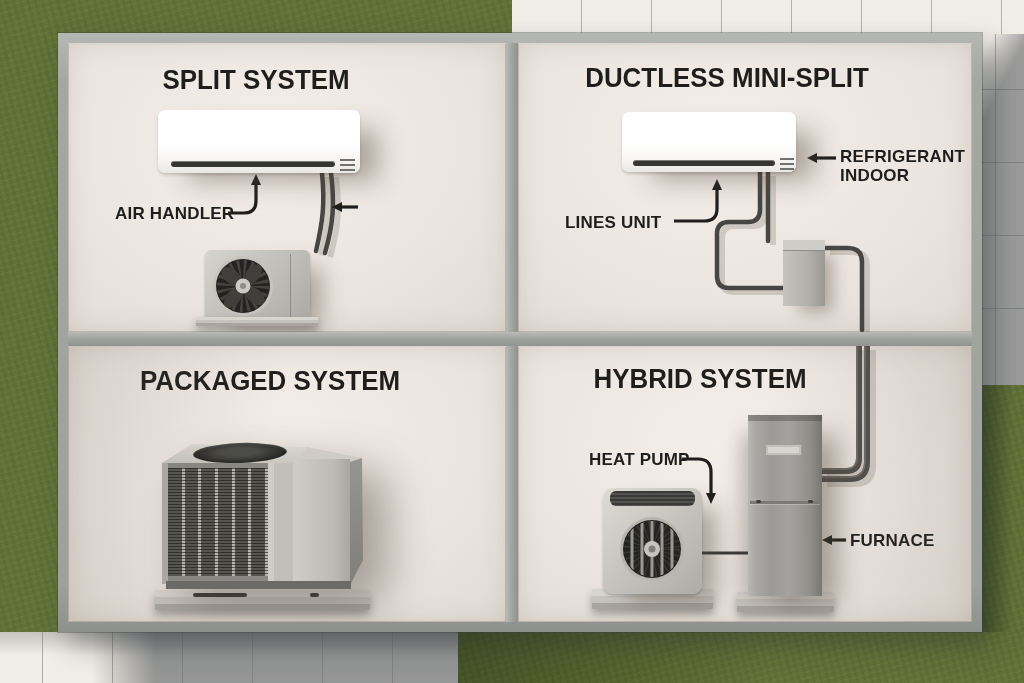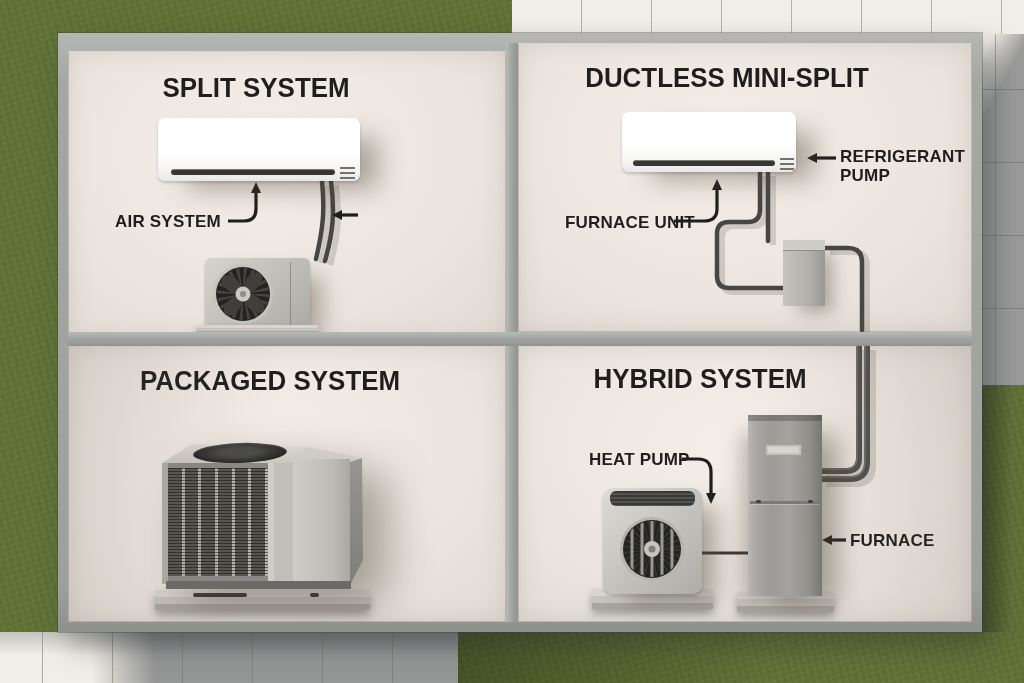--- a/index.html
+++ b/index.html
@@ -41,21 +41,21 @@
     background:linear-gradient(180deg,#b4b7b2,#a4a7a2 8%,#9da09b 92%,#8d908b);
     box-shadow:0 0 0 1px rgba(60,64,60,.35), 12px 14px 26px rgba(38,42,44,.38);}
   .divider{position:absolute;background:linear-gradient(180deg,#b7bab5,#a2a5a0 45%,#90938e);}
   .divider.v{left:448px;top:10px;width:12px;height:579px;
     background:linear-gradient(90deg,#b7bab5,#a2a5a0 45%,#8f928d);}
   .divider.h{left:10px;top:299px;width:904px;height:14px;}
 
   .panel{position:absolute;overflow:hidden;background-color:#ece6e0;
     background-image:radial-gradient(ellipse at 45% 35%, #f4eee8 0%, #ece6e0 55%, #e1dbd4 100%);
     box-shadow:inset 0 1px 0 rgba(255,255,255,.4), inset 0 0 0 1px rgba(118,112,102,.30), inset 0 0 24px rgba(120,108,95,.18);}
-  .p1{left:10px;top:10px;width:438px;height:289px;margin-top:8px;}
+  .p1{left:10px;top:10px;width:438px;height:289px;}
   .p2{left:460px;top:10px;width:454px;height:289px;}
   .p3{left:10px;top:313px;width:438px;height:276px;}
   .p4{left:460px;top:313px;width:454px;height:276px;}
   .p3::after{content:"";position:absolute;inset:0;background:linear-gradient(102deg, rgba(110,100,88,.16), transparent 45%);pointer-events:none;}
   .p4::after{content:"";position:absolute;inset:0;background:linear-gradient(258deg, rgba(110,100,88,.15), transparent 42%);pointer-events:none;}
 
   .panel-title{position:absolute;left:0;right:0;margin:0;text-align:center;
     font-size:27px;font-weight:700;letter-spacing:0;color:#1f1e1c;line-height:1;
     transform:translateX(var(--tx,0)) scaleX(.96);}
   .label{position:absolute;font-size:17px;font-weight:700;color:#1f1e1c;line-height:1.12;letter-spacing:.2px;white-space:pre-line;}
@@ -210,21 +210,21 @@
             <ellipse cx="31" cy="16" rx="7" ry="12" transform="rotate(130 31 31)"></ellipse>
             <ellipse cx="31" cy="16" rx="7" ry="12" transform="rotate(220 31 31)"></ellipse>
             <ellipse cx="31" cy="16" rx="7" ry="12" transform="rotate(310 31 31)"></ellipse>
           </g>
           <circle cx="31" cy="31" r="7.5" fill="#cbc9c4"></circle>
           <circle cx="31" cy="31" r="3" fill="#8e8c87"></circle>
         </svg>
       </div>
       <div class="equip-base" style="left:128px;top:274px;width:122px;height:9px"></div>
 
-      <div class="label" style="left:47px;top:161px">AIR SYSTEM</div>
+      <div class="label" style="left:47px;top:161px">AIR HANDLER</div>
     </section>
 
     <section class="panel p2">
       <h2 class="panel-title" style="--tx:-18px;top:22px">DUCTLESS MINI-SPLIT</h2>
 
       <svg class="overlay" width="454" height="289" viewBox="0 0 454 289">
         <g transform="translate(5,4)" stroke="rgba(60,54,46,.18)" stroke-width="6" fill="none">
           <path d="M242,129 L242,167 Q242,179 230,179 L211,179 Q199,179 199,191 L199,233 Q199,245 211,245 L265,245"></path>
           <path d="M250,129 L250,198"></path>
           <path d="M307,205 L330,205 Q344,205 344,219 L344,287"></path>
@@ -245,22 +245,22 @@
       </svg>
 
       <div class="jbox" style="left:265px;top:197px;width:42px;height:66px"></div>
 
       <div class="indoor-unit" style="left:104px;top:69px;width:174px;height:60px">
         <div class="vent" style="left:11px;top:48px;width:142px"></div>
         <div class="grille" style="left:158px;top:46px;width:14px"></div>
       </div>
 
       <div class="label" style="left:322px;top:104px">REFRIGERANT
-PUMP</div>
-      <div class="label" style="left:47px;top:170px">FURNACE UNIT</div>
+INDOOR</div>
+      <div class="label" style="left:47px;top:170px">LINES UNIT</div>
     </section>
 
     <section class="panel p3">
       <h2 class="panel-title" style="--tx:-17px;top:22px">PACKAGED SYSTEM</h2>
 
       <div class="equip-base" style="left:87px;top:244px;width:215px;height:20px">
         <div style="position:absolute;left:38px;top:3px;width:54px;height:4px;background:#3a3a38;border-radius:2px"></div>
         <div style="position:absolute;left:155px;top:3px;width:9px;height:4px;background:#3a3a38;border-radius:2px"></div>
       </div>
 

